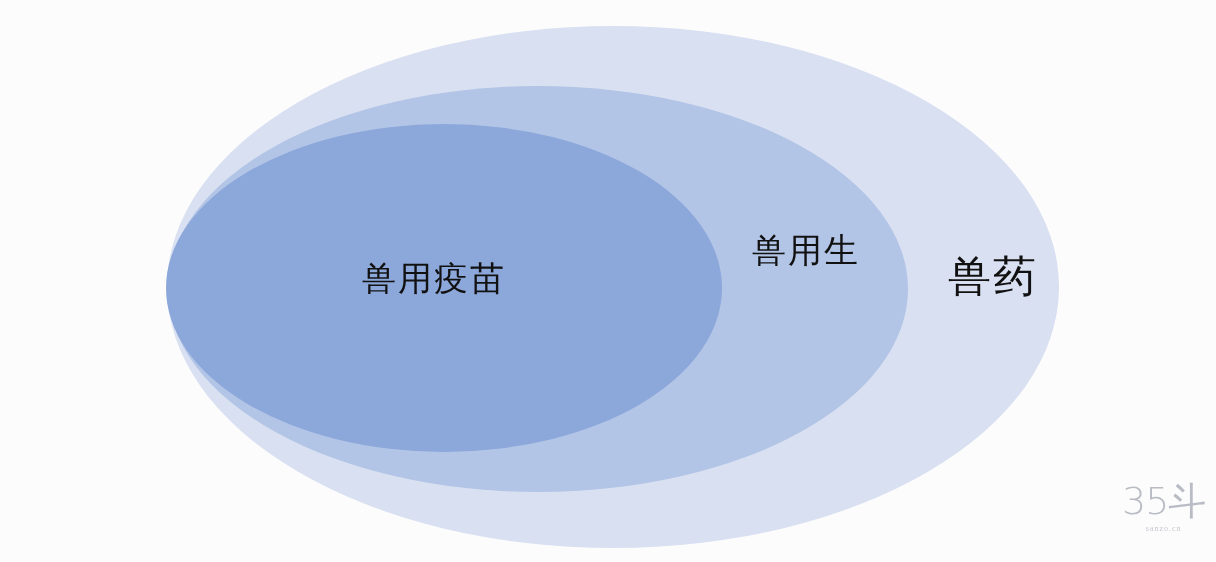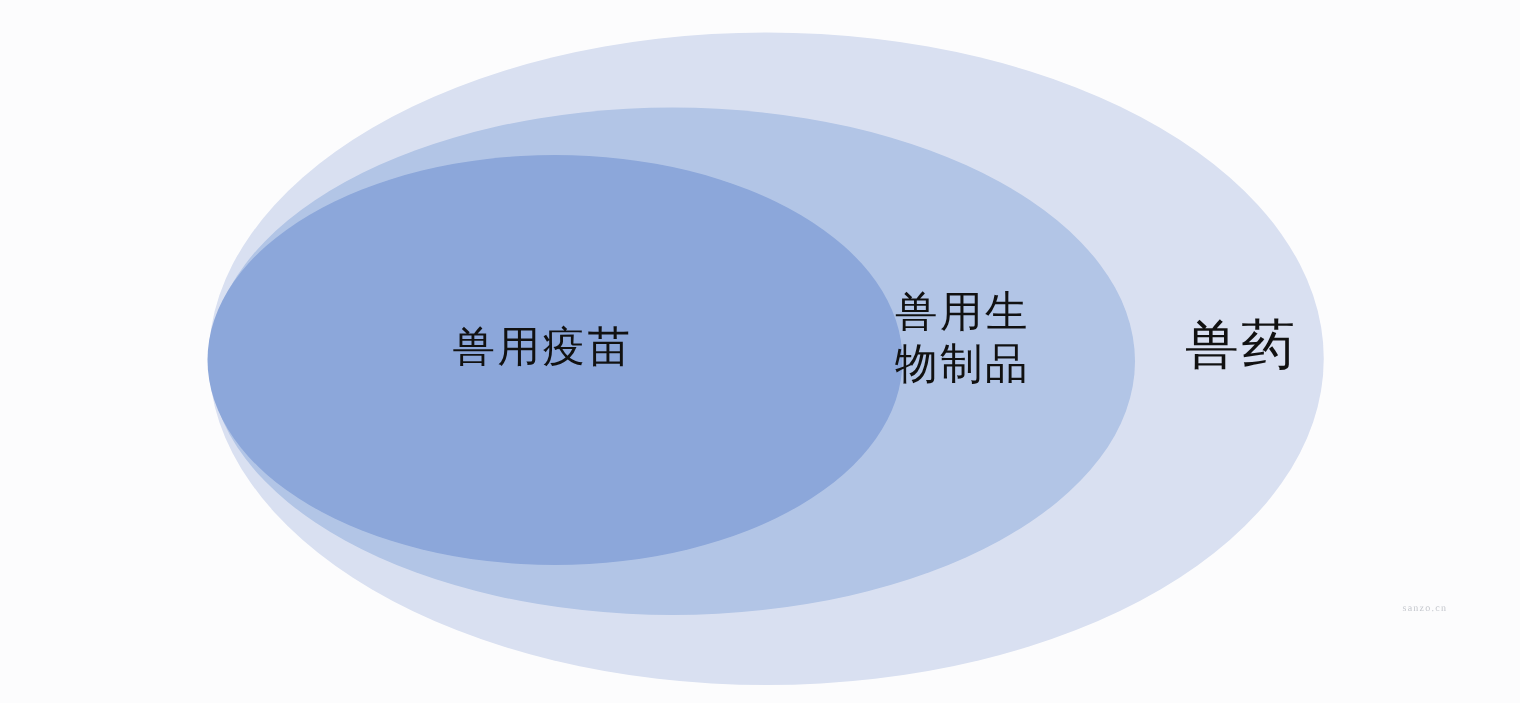--- a/index.html
+++ b/index.html
@@ -1,21 +1,21 @@
 <!DOCTYPE html>
 <html><head>
 <meta charset="utf-8">
 <style>
   html, body { margin:0; padding:0; }
   body { width:1216px; height:562px; background:#fcfcfd; position:relative; overflow:hidden;
          font-family:"DejaVu Sans","Liberation Sans",sans-serif; }
   svg.diagram { position:absolute; left:0; top:0; }
   .label { position:absolute; color:#111; font-size:34px; line-height:1.22; letter-spacing:2px; white-space:nowrap; }
   .lbl-inner { left:362px; top:258px; }
-  .lbl-mid { left:716px; top:230px; text-align:right; }
+  .lbl-mid { left:752px; top:230px; text-align:right; }
   .lbl-outer { left:948px; top:250px; font-size:43px; }
   .watermark { position:absolute; left:1122px; top:480px; color:#b9bcc4; text-align:center; }
   .wm-main { font-size:38px; font-family:"DejaVu Sans","Liberation Sans",sans-serif; font-weight:200; letter-spacing:-1px; line-height:42px; }
   .wm-sub { font-size:8px; letter-spacing:1px; margin-top:2px; color:#c4c7cd;font-family:Liberation Serif, serif; }
 </style>
 </head>
 <body>
 
 <svg class="diagram" width="1216" height="562" viewBox="0 0 1216 562">
   <defs>
@@ -24,19 +24,19 @@
     </filter>
   </defs>
   <ellipse cx="613" cy="287" rx="446" ry="261" fill="#d9e0f1" filter="url(#soft)"></ellipse>
   <ellipse cx="538" cy="289" rx="370" ry="203" fill="#b2c5e6" filter="url(#soft)"></ellipse>
   <ellipse cx="444" cy="288" rx="278" ry="164" fill="#8ca7da" filter="url(#soft)"></ellipse>
 </svg>
 
 <div class="label lbl-inner">兽用疫苗</div>
 <div class="label lbl-mid">
   <div>兽用生</div>
-  <div>物制品</div>
 </div>
 <div class="label lbl-outer">兽药</div>
 
 <div class="watermark">
+  <div class="wm-main">35斗</div>
   <div class="wm-sub">sanzo.cn</div>
 </div>
 
 </body></html>

